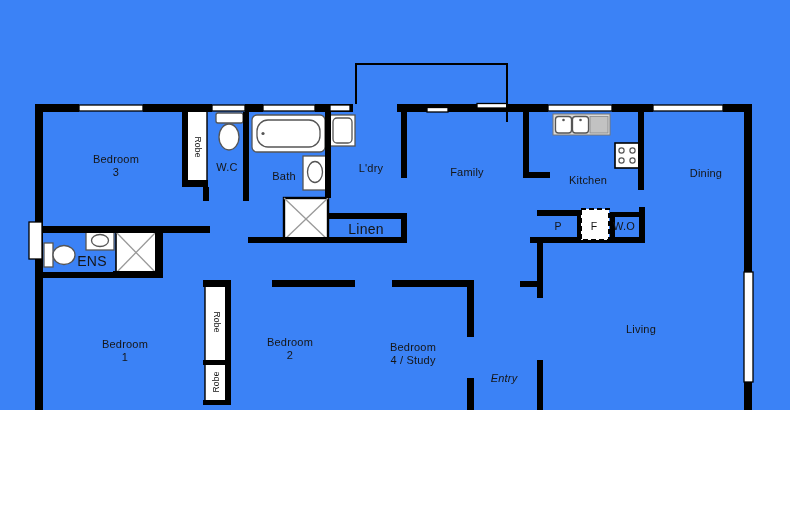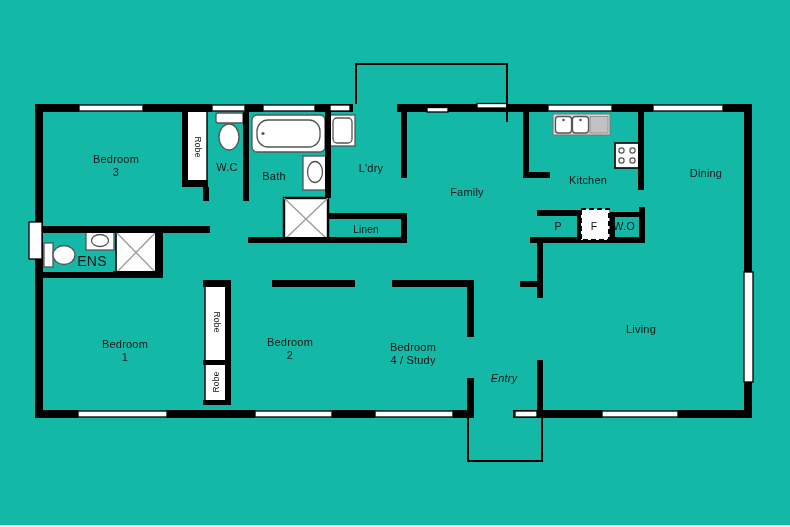--- a/index.html
+++ b/index.html
@@ -1,19 +1,19 @@
 <!DOCTYPE html>
 <html><head>
 <meta charset="utf-8">
 <style>
   html,body{margin:0;padding:0;background:#ffffff;}
   .canvas{
     position:relative;
-    width:790px;height:525px;
-    background:#14b8a6;
+    width:790px;height:410px;
+    background:#3b82f6;
     font-family:"Liberation Sans", sans-serif;
     overflow:hidden;
   }
   .canvas svg{position:absolute;left:0;top:0;}
   .labels{position:absolute;left:0;top:0;width:100%;height:100%;}
   .label{
     position:absolute;
     color:#151515;
     font-size:11px;
     line-height:13px;
@@ -145,36 +145,36 @@
       <div class="label" style="left: 116px; top: 166px; transform: translate(-50%, -50%);">
         <div>Bedroom</div>
         <div>3</div>
       </div>
       <div class="label" style="left: 197px; top: 147px; font-size: 8.5px; transform: translate(-50%, -50%) rotate(90deg);">
         <div>Robe</div>
       </div>
       <div class="label" style="left: 227px; top: 167px; transform: translate(-50%, -50%);">
         <div>W.C</div>
       </div>
-      <div class="label" style="left: 274px; top: 176px; transform: translate(-50%, -50%);">
+      <div class="label" style="left: 284px; top: 176px; transform: translate(-50%, -50%);">
         <div>Bath</div>
       </div>
       <div class="label" style="left: 371px; top: 168px; transform: translate(-50%, -50%);">
         <div>L'dry</div>
       </div>
-      <div class="label" style="left: 467px; top: 172px; transform: translate(-50%, -50%); margin-top: 20px;">
+      <div class="label" style="left: 467px; top: 172px; transform: translate(-50%, -50%);">
         <div>Family</div>
       </div>
       <div class="label" style="left: 588px; top: 180px; transform: translate(-50%, -50%);">
         <div>Kitchen</div>
       </div>
       <div class="label" style="left: 706px; top: 173px; transform: translate(-50%, -50%);">
         <div>Dining</div>
       </div>
-      <div class="label" style="left: 366px; top: 229px; font-size: 10px; transform: translate(-50%, -50%);">
+      <div class="label" style="left: 366px; top: 229px; font-size: 14px; transform: translate(-50%, -50%);">
         <div>Linen</div>
       </div>
       <div class="label" style="left: 558px; top: 226px; font-size: 10.5px; transform: translate(-50%, -50%);">
         <div>P</div>
       </div>
       <div class="label" style="left: 594px; top: 226px; font-size: 10.5px; transform: translate(-50%, -50%);">
         <div>F</div>
       </div>
       <div class="label" style="left: 624px; top: 226px; font-size: 11px; transform: translate(-50%, -50%);">
         <div>W.O</div>

